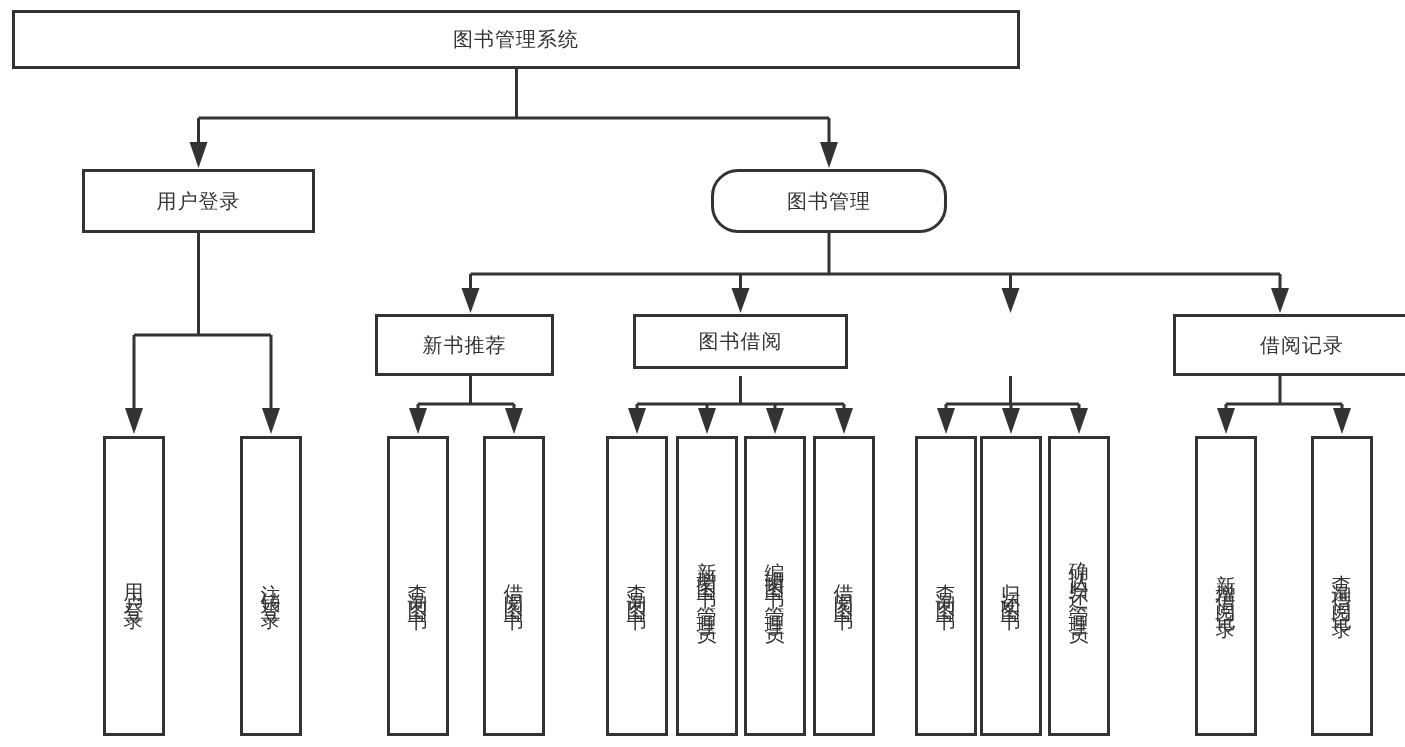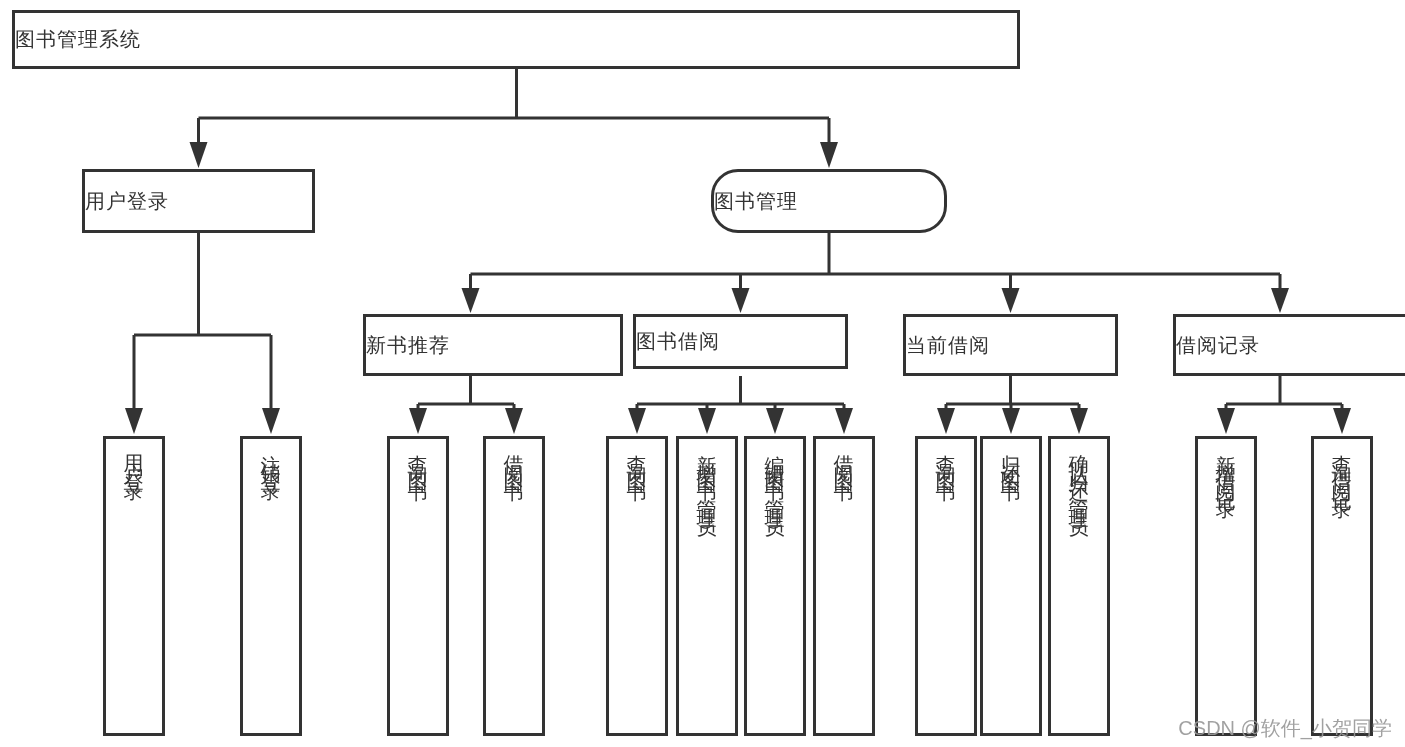--- a/index.html
+++ b/index.html
@@ -21,20 +21,21 @@
     top: 0;
     z-index: 1;
   }
   .box {
     position: absolute;
     box-sizing: border-box;
     border: 3px solid #333333;
     background: #ffffff;
     display: flex;
     align-items: center;
+    justify-content: center;
     color: #333333;
     z-index: 2;
   }
   .hbox {
     font-size: 20px;
     letter-spacing: 1px;
     white-space: nowrap;
   }
   .vbox {
     width: 62px;
@@ -43,21 +44,21 @@
     writing-mode: vertical-rl;
     text-orientation: mixed;
     font-size: 20px;
     letter-spacing: 9px;
     line-height: 1;
   }
   
   .n-root  { left: 12px;   top: 10px;  width: 1008px; height: 59px; }
   .n-g0    { left: 82px;   top: 169px; width: 233px;  height: 64px; }
   .n-g1    { left: 711px;  top: 169px; width: 236px;  height: 64px; border-radius: 27px; }
-  .n-s0    { left: 363px;  top: 314px; width: 260px;  height: 62px; font-family: Liberation Mono, monospace; }
+  .n-s0    { left: 375px;  top: 314px; width: 179px;  height: 62px; font-family: Liberation Mono, monospace; }
   .n-s1    { left: 633px;  top: 314px; width: 215px;  height: 55px; }
   .n-s2    { left: 903px;  top: 314px; width: 215px;  height: 62px; }
   .n-s3    { left: 1173px; top: 314px; width: 258px;  height: 62px; }
   
   .n-l0  { left: 103px; }
   .n-l1  { left: 240px; }
   .n-l2  { left: 387px; }
   .n-l3  { left: 483px; }
   .n-l4  { left: 606px; }
   .n-l5  { left: 676px; }
@@ -144,23 +145,20 @@
   <div class="box hbox n-g1">
     <span>图书管理</span>
   </div>
 
   <div class="box hbox n-s0">
     <span>新书推荐</span>
   </div>
   <div class="box hbox n-s1">
     <span>图书借阅</span>
   </div>
-  <div class="box hbox n-s2">
-    <span>当前借阅</span>
-  </div>
   <div class="box hbox n-s3">
     <span>借阅记录</span>
   </div>
 
   <div class="box vbox n-l0">
     <span>用户登录</span>
   </div>
   <div class="box vbox n-l1">
     <span>注销登录</span>
   </div>
@@ -191,15 +189,14 @@
   <div class="box vbox n-l10">
     <span>确认归还（管理员）</span>
   </div>
   <div class="box vbox n-l11">
     <span>新增借阅记录</span>
   </div>
   <div class="box vbox n-l12">
     <span>查询借阅记录</span>
   </div>
 
-  <div class="watermark">CSDN @软件_小贺同学</div>
 
 </div>
 
 </body></html>

